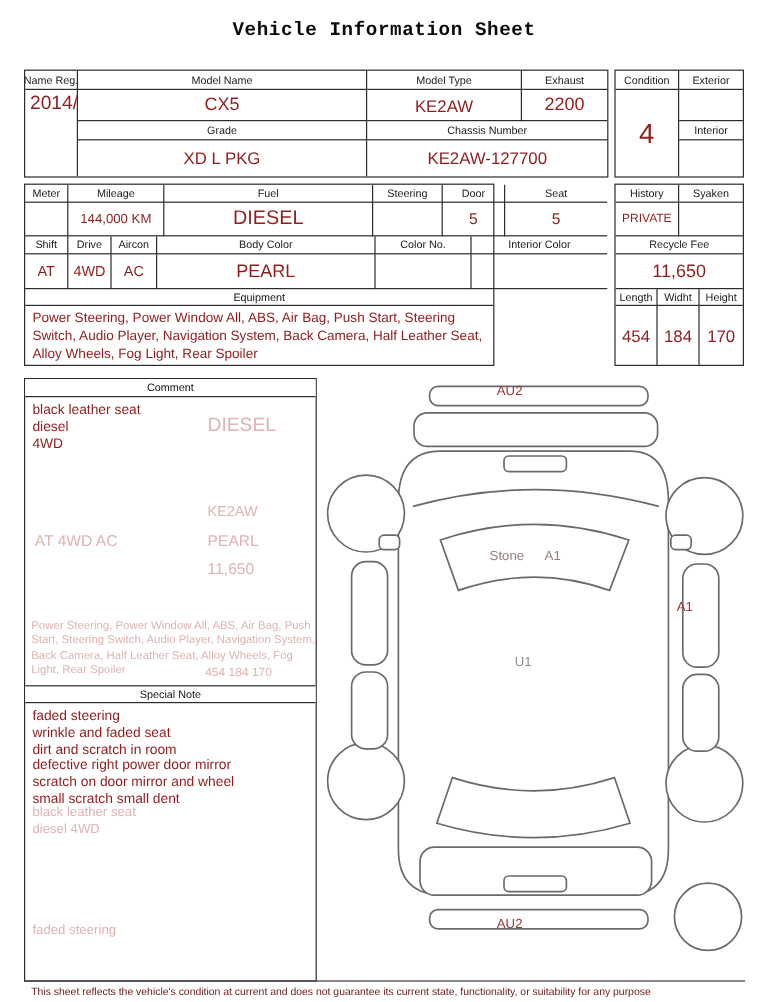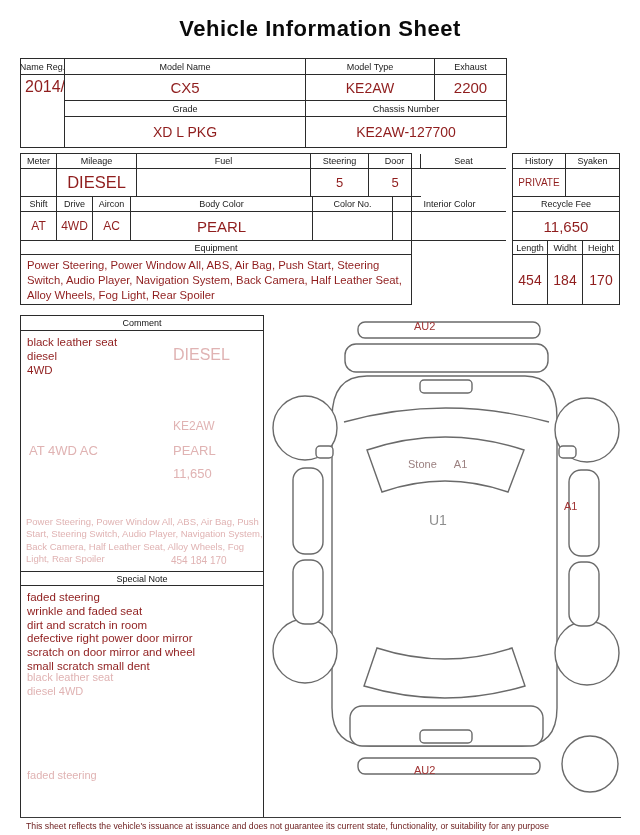--- a/index.html
+++ b/index.html
@@ -1,20 +1,20 @@
 <!DOCTYPE html>
 <html style="--red: #8f1d1d; --ghost: #e0b3b3; --line: #2b2b2b;"><head>
 <meta charset="utf-8">
 <style>
   *{margin:0;padding:0;box-sizing:border-box}
   html,body{background:#ffffff}
   .sheet{position:relative;width:640px;height:835px;background:#fff;
          font-family:"Liberation Sans",sans-serif;color:#111;overflow:hidden}
   .title{position:absolute;top:16px;left:0;width:100%;text-align:center;
-         font-family:Liberation Sans, sans-serif;font-weight:700;font-size:22px;
+         font-family:Liberation Mono, monospace;font-weight:700;font-size:16px;
          color:#0a0a0a;letter-spacing:.5px}
   .grid{display:grid;position:absolute;border:1px solid var(--line,#2b2b2b);background:#fff}
   .wrap{position:absolute;border:1px solid var(--line,#2b2b2b);background:#fff}
   .subgrid{display:grid}
   .cell{display:flex;align-items:center;justify-content:center;overflow:hidden;white-space:nowrap}
   .bR{border-right:1px solid var(--line,#2b2b2b)}
   .bB{border-bottom:1px solid var(--line,#2b2b2b)}
   .hdr{font-size:9px;color:#1a1a1a}
   .val{color:var(--red,#8f1d1d)}
   .f10{font-size:10px}.f11{font-size:11px}.f12{font-size:12px}.f13{font-size:13px}
@@ -65,31 +65,41 @@
     <div class="cell val f14 bR bB" style="grid-area:2/3">KE2AW</div>
     <div class="cell val f15 bB" style="grid-area:2/4">2200</div>
 
     <div class="cell hdr bR bB" style="grid-area:3/2">Grade</div>
     <div class="cell hdr bB" style="grid-row:3;grid-column:3/5">Chassis Number</div>
 
     <div class="cell val f14 bR" style="grid-area:4/2">XD L PKG</div>
     <div class="cell val f14" style="grid-row:4;grid-column:3/5">KE2AW-127700</div>
   </div>
 
+  <div class="grid" style="left:512px;top:58px;width:108px;height:90px;
+       grid-template-columns:53px 53px;grid-template-rows:16px 26px 16px 30px">
+    <div class="cell hdr bR bB" style="grid-area:1/1">Condition</div>
+    <div class="cell hdr bB" style="grid-area:1/2">Exterior</div>
+    <div class="cell val f23 bR" style="grid-row:2/5;grid-column:1">4</div>
+    <div class="cell bB" style="grid-area:2/2"></div>
+    <div class="cell hdr bB" style="grid-area:3/2">Interior</div>
+    <div class="cell" style="grid-area:4/2"></div>
+  </div>
 
   <div class="wrap" style="left:20px;top:153px;width:392px;height:152px">
     <div class="subgrid" style="grid-template-columns:36px 80px 174px 58px 52px 85px;grid-template-rows:15px 28px">
       <div class="cell hdr bR bB">Meter</div>
       <div class="cell hdr bR bB">Mileage</div>
       <div class="cell hdr bR bB">Fuel</div>
       <div class="cell hdr bR bB">Steering</div>
       <div class="cell hdr bR bB">Door</div>
       <div class="cell hdr bB">Seat</div>
 
       <div class="cell bR bB"></div>
+      <div class="cell val f11 bR bB">144,000 KM</div>
       <div class="cell val f16 bR bB">DIESEL</div>
       <div class="cell bR bB"></div>
       <div class="cell val f13 bR bB">5</div>
       <div class="cell val f13 bB">5</div>
     </div>
     <div class="subgrid" style="grid-template-columns:36px 36px 38px 182px 80px 113px;grid-template-rows:15px 29px">
       <div class="cell hdr bR bB">Shift</div>
       <div class="cell hdr bR bB">Drive</div>
       <div class="cell hdr bR bB">Aircon</div>
       <div class="cell hdr bR bB">Body Color</div>
@@ -185,18 +195,18 @@
       <circle cx="318" cy="446" r="28"></circle>
     </g>
   </svg>
 
   <span class="dlabel lbl-red" style="left:414px;top:320px">AU2</span>
   <span class="dlabel" style="left:408px;top:458px">
     <span class="lbl-stone">Stone</span>
     <span class="lbl-stone" style="margin-left:14px">A1</span>
   </span>
   <span class="dlabel lbl-red" style="left:564px;top:500px">A1</span>
-  <span class="dlabel lbl-gray" style="left:429px;top:512px;font-size:14px">U1</span>
+  <span class="dlabel lbl-gray" style="left:429px;top:546px;font-size:11px">U1</span>
   <span class="dlabel lbl-red" style="left:414px;top:764px">AU2</span>
 
-  <div class="footer">This sheet reflects the vehicle's issuance at issuance and does not guarantee its current state, functionality, or suitability for any purpose</div>
+  <div class="footer">This sheet reflects the vehicle's condition at current and does not guarantee its current state, functionality, or suitability for any purpose</div>
 
 </div>
 
 </body></html>

